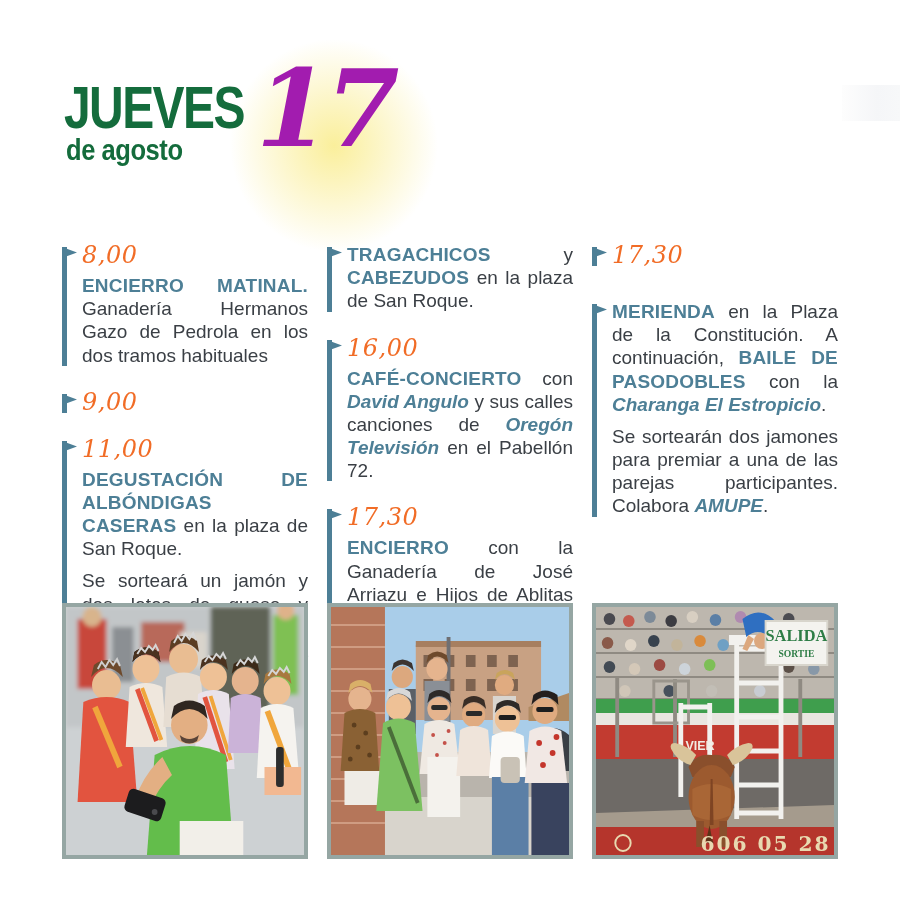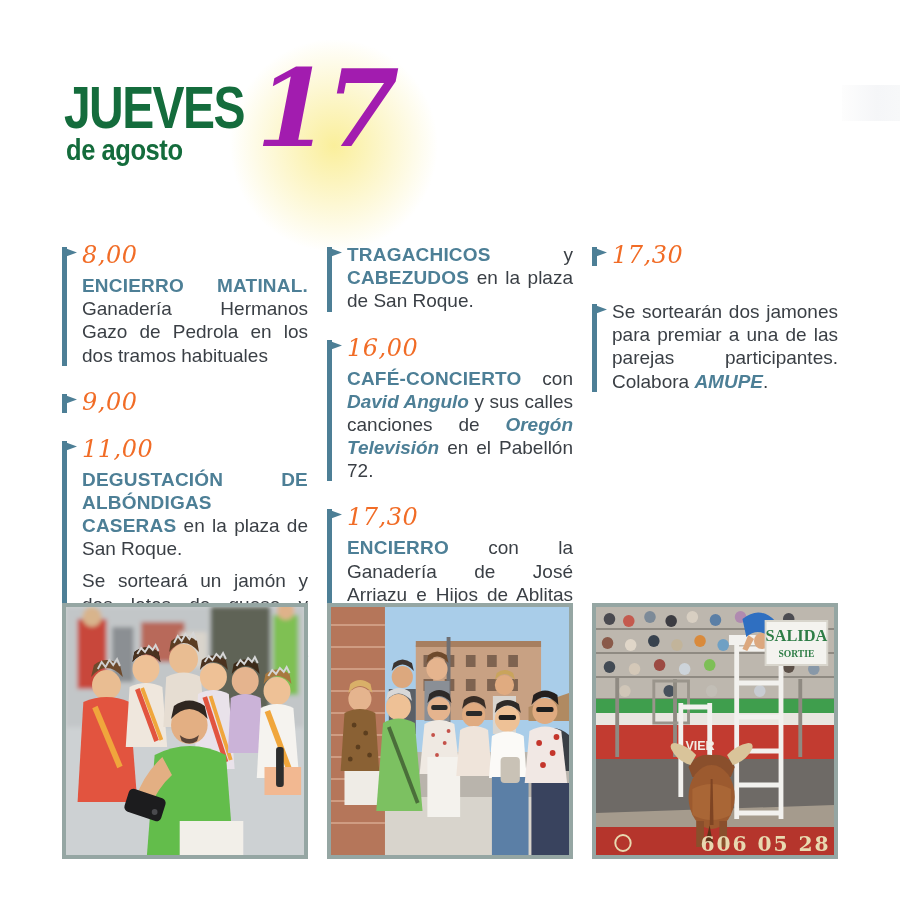--- a/index.html
+++ b/index.html
@@ -152,20 +152,21 @@
         <div class="event-time">17,30</div>
       </div>
       <div class="event">
         <span class="event-bar"></span>
         <span class="event-pennant">
           <svg viewBox="0 0 16 12">
               <polygon points="0,0 15,5.5 0,11" fill="#4d7f96"></polygon>
             </svg>
         </span>
         <div class="event-body">
+            <p><span class="seg-head">MERIENDA</span><span class="seg-norm"> en la Plaza de la Constitución. A continuación, </span><span class="seg-head">BAILE DE PASODOBLES</span><span class="seg-norm"> con la </span><span class="seg-ital">Charanga El Estropicio</span><span class="seg-norm">.</span></p>
             <p><span class="seg-norm">Se sortearán dos jamones para premiar a una de las parejas participantes. Colabora </span><span class="seg-ital">AMUPE</span><span class="seg-norm">.</span></p>
           </div>
       </div>
     </div>
 
   </div>
 
   <div class="photos">
 
     <div class="photo-frame">

